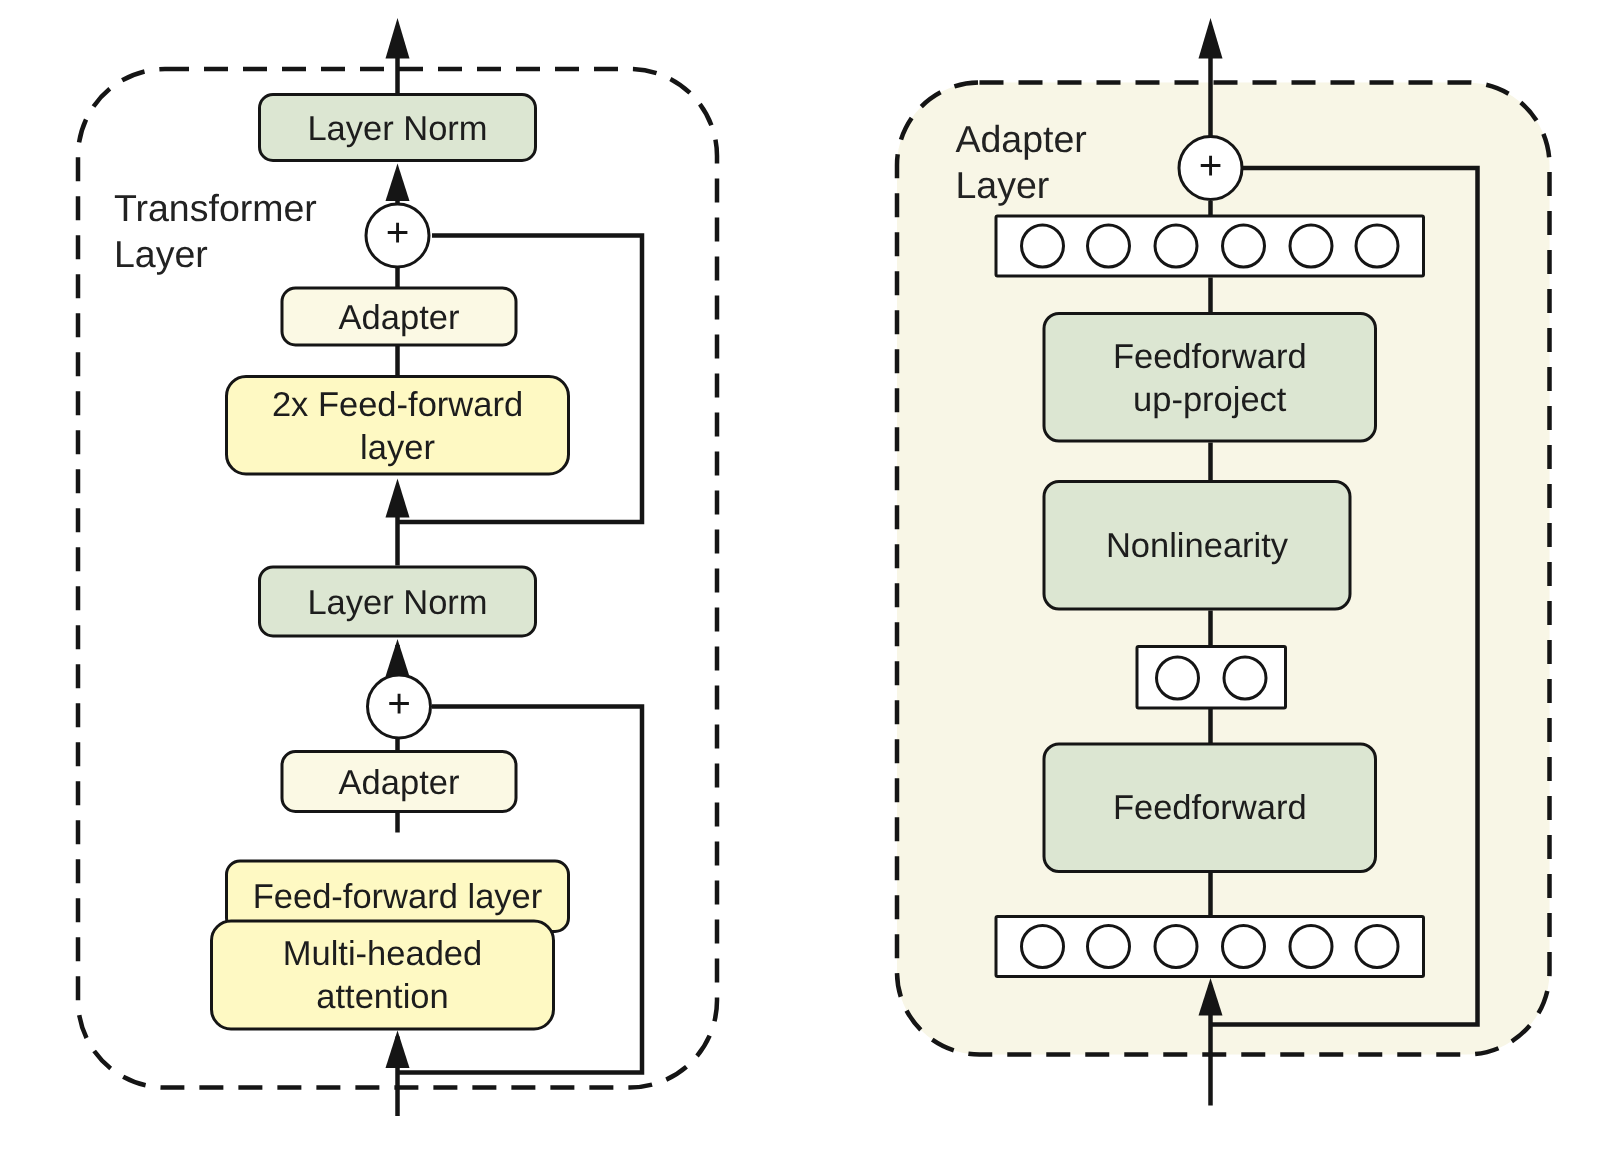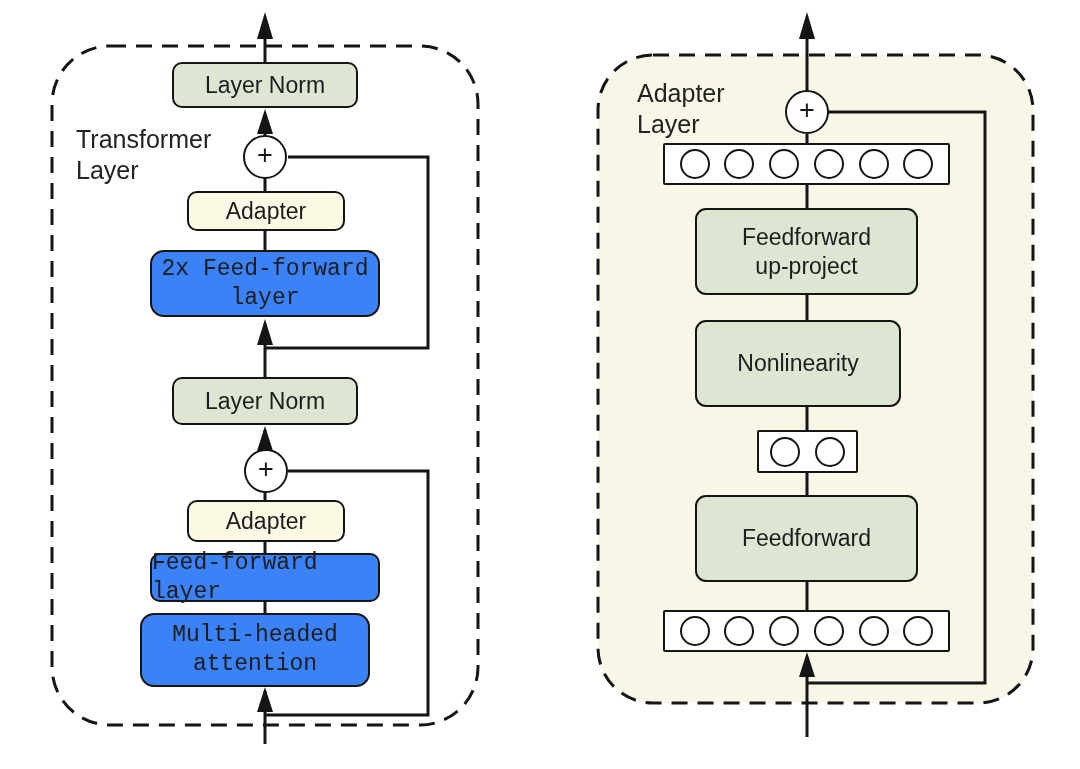--- a/index.html
+++ b/index.html
@@ -4,25 +4,25 @@
 <style>
   html,body{margin:0;padding:0;background:#ffffff;}
   .stage{
     position:relative;width:1080px;height:769px;background:#ffffff;
     overflow:hidden;font-family:"Liberation Sans",sans-serif;
   }
   .layer-svg{position:absolute;left:0;top:0;width:1080px;height:769px;}
   .box{
     position:absolute;box-sizing:border-box;border:2.5px solid #151515;
     display:flex;flex-direction:column;justify-content:center;align-items:center;
-    font-size:23px;line-height:1.26;color:#1d1d1d;
+    text-align:center;font-size:23px;line-height:1.26;color:#1d1d1d;
   }
   .bg-green{background:#dce6d2;}
   .bg-cream{background:#fbf9e4;}
-  .bg-gray{background:#3b82f6;font-family:Liberation Mono, monospace;}
+  .bg-gray{background:#fef9c3;}
   .r10{border-radius:10px;}
   .r14{border-radius:14px;}
   .r20{border-radius:11px;}
   .vector{
     position:absolute;box-sizing:border-box;border:2.5px solid #151515;
     background:#ffffff;border-radius:2px;
     display:flex;align-items:center;justify-content:space-evenly;
   }
   .vector.narrow{justify-content:center;gap:15px;}
   .dot{
@@ -120,21 +120,21 @@
   </div>
 
   <div class="plus" style="left:244px;top:449px;">
     <span>+</span>
   </div>
 
   <div class="box bg-cream r10" style="left:187px;top:500px;width:158px;height:42px;">
     <span>Adapter</span>
   </div>
 
-  <div class="box bg-gray r10" style="left:150px;top:553px;width:230px;height:49px;">
+  <div class="box bg-gray r10" style="left:150px;top:573px;width:230px;height:49px;">
     <span>Feed-forward layer</span>
   </div>
 
   <div class="box bg-gray r14" style="left:140px;top:613px;width:230px;height:74px;">
     <span>Multi-headed</span>
     <span>attention</span>
   </div>
 
   <div class="panel-label" style="left:637px;top:78px;">
     <div>Adapter</div>

